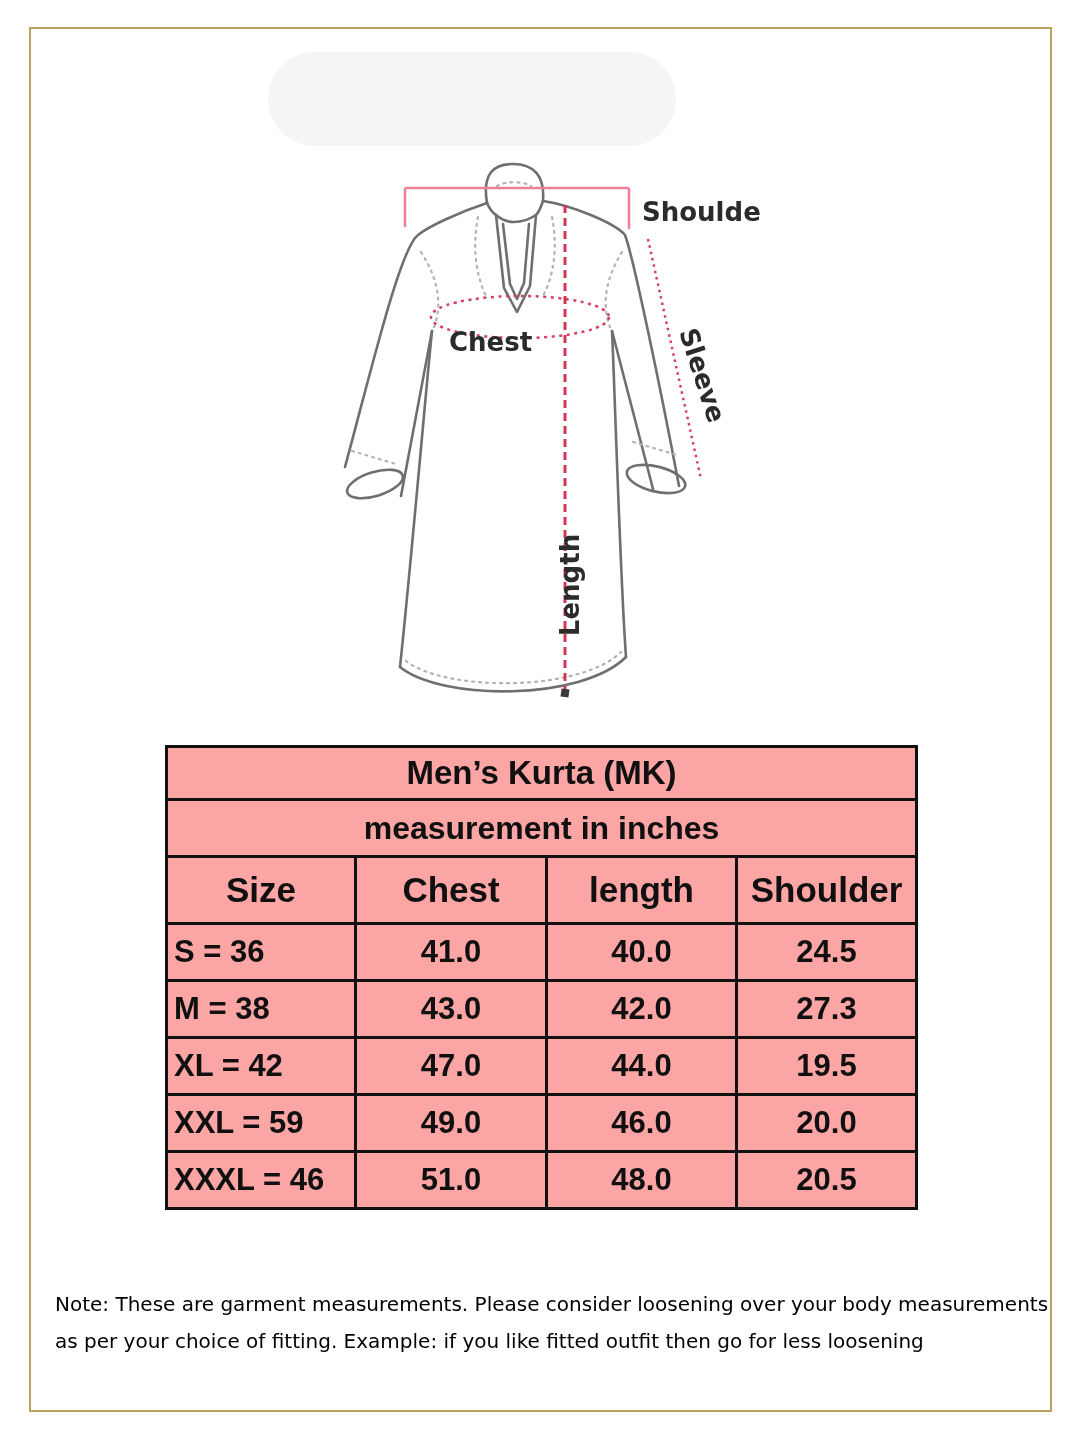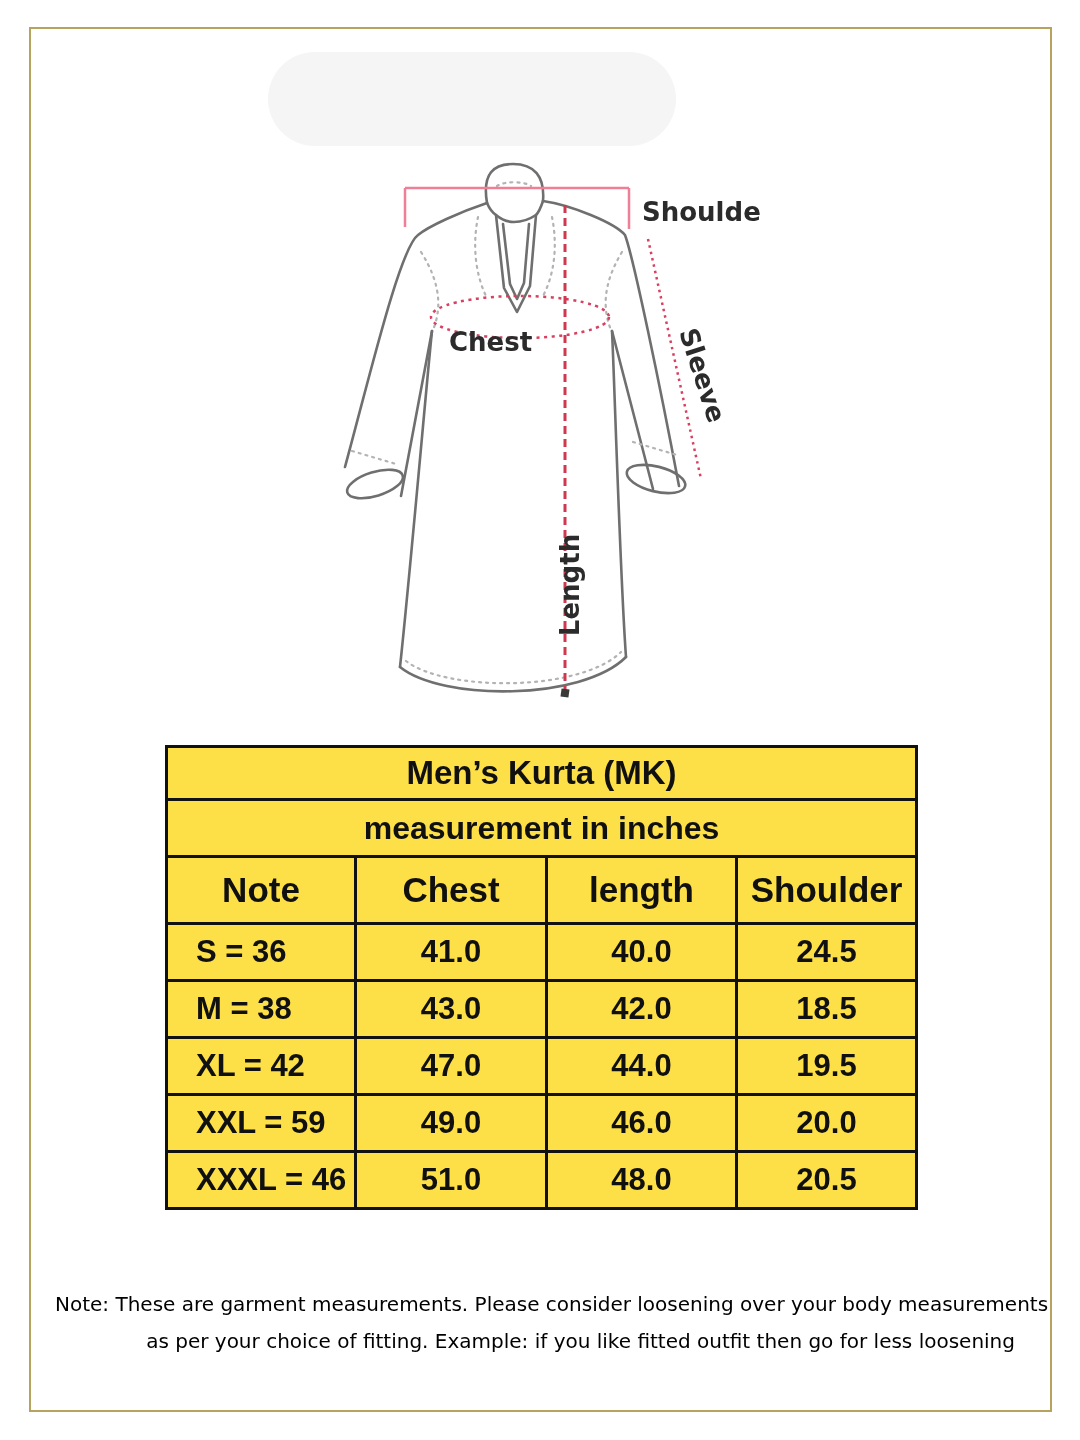--- a/index.html
+++ b/index.html
@@ -16,39 +16,39 @@
     background:#f5f5f6;border-radius:48px;
   }
   .diagram{position:absolute;left:330px;top:155px;width:430px;height:575px;}
   .diagram svg{display:block;width:100%;height:100%;}
   .diagram text{
     font-family:"DejaVu Sans","Liberation Sans",sans-serif;
     font-size:26px;font-weight:600;fill:#2b2b2b;
   }
   .size-table{
     position:absolute;left:165px;top:745px;width:750px;
-    border-collapse:collapse;table-layout:fixed;background:#fde047;
+    border-collapse:collapse;table-layout:fixed;background:#fca5a5;
     font-family:"Liberation Sans",sans-serif;font-weight:bold;color:#101010;
   }
   .size-table td,.size-table th{
     border:3px solid #111111;text-align:center;vertical-align:middle;
     padding:0;overflow:hidden;white-space:nowrap;
   }
   .size-table .title-row td{height:50px;font-size:33px;}
   .size-table .subtitle-row td{height:54px;font-size:32px;margin-left:28px;}
   .size-table .header-row th{height:64px;font-size:35px;}
   .size-table .data-row td{height:54px;font-size:31px;}
-  .size-table .data-row td.size-cell{text-align:left;padding-left:28px;}
+  .size-table .data-row td.size-cell{text-align:left;padding-left:6px;}
   .note{
     position:absolute;left:55px;top:1286px;width:960px;
     font-size:20px;line-height:37px;color:#000000;
     font-family:"DejaVu Sans","Liberation Sans",sans-serif;
   }
   .note .note-line-1{text-align:justify;text-align-last:justify;white-space:nowrap;}
-  .note .note-line-2{text-align:right;white-space:nowrap;}
+  .note .note-line-2{text-align:left;white-space:nowrap;}
 </style>
 </head>
 <body>
 
 <div class="page-border"></div>
 <div class="watermark-blob"></div>
 
 <div class="diagram">
   <svg viewBox="0 0 430 575">
 
@@ -104,36 +104,36 @@
       <col style="width:180px">
   </colgroup>
   <tbody>
     <tr class="title-row">
       <td colspan="4">Men’s Kurta (MK)</td>
     </tr>
     <tr class="subtitle-row">
       <td colspan="4">measurement in inches</td>
     </tr>
     <tr class="header-row">
-      <th>Note</th>
+      <th>Size</th>
       <th>Chest</th>
       <th>length</th>
       <th>Shoulder</th>
     </tr>
     <tr class="data-row">
       <td class="size-cell">S = 36</td>
       <td>41.0</td>
       <td>40.0</td>
       <td>24.5</td>
     </tr>
     <tr class="data-row">
       <td class="size-cell">M = 38</td>
       <td>43.0</td>
       <td>42.0</td>
-      <td>18.5</td>
+      <td>27.3</td>
     </tr>
     <tr class="data-row">
       <td class="size-cell">XL = 42</td>
       <td>47.0</td>
       <td>44.0</td>
       <td>19.5</td>
     </tr>
     <tr class="data-row">
       <td class="size-cell">XXL = 59</td>
       <td>49.0</td>

